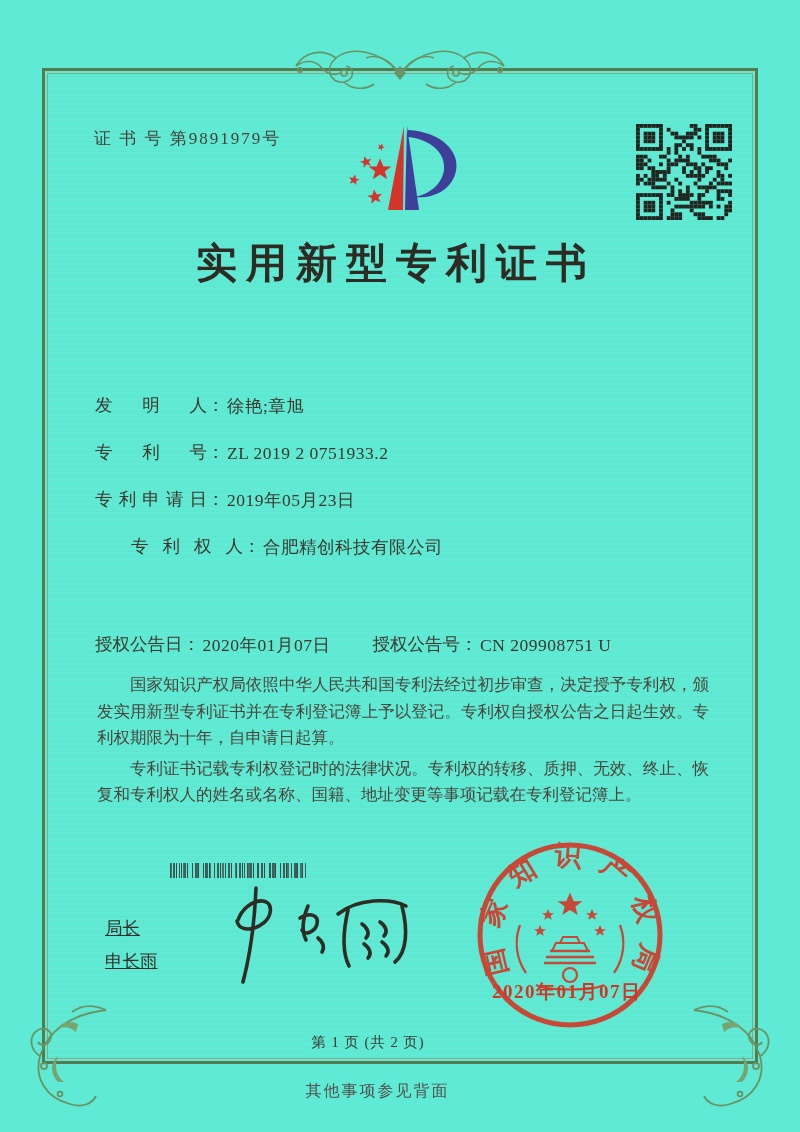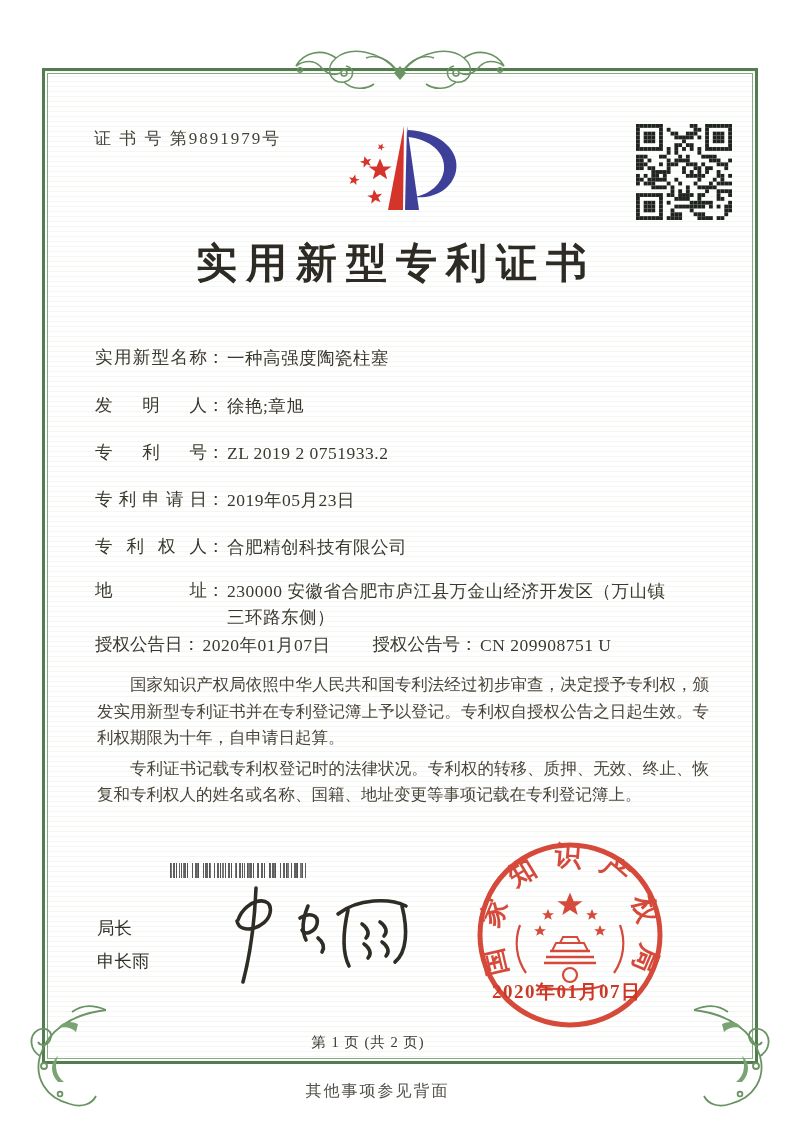--- a/index.html
+++ b/index.html
@@ -1,18 +1,18 @@
 <!DOCTYPE html>
 <html><head>
 <meta charset="utf-8">
 <style>
   html,body{margin:0;padding:0;background:#e8e6dc;}
   .page{
     position:relative;width:800px;height:1132px;margin:0 auto;
-    background:#ffffff;overflow:hidden;
+    background:#5eead4;overflow:hidden;
     font-family:"Liberation Serif","DejaVu Serif",serif;color:#3a372c;
   }
   .frame{
     position:absolute;left:42px;top:68px;width:710px;height:990px;
     border:3px solid #537c50;
     background:
       repeating-linear-gradient(180deg, rgba(142,172,122,0.10) 0px, rgba(142,172,122,0.10) 1px, rgba(0,0,0,0) 1px, rgba(0,0,0,0) 5px);
   }
   .frame-inner{position:absolute;left:2px;top:2px;right:2px;bottom:2px;border:1px solid #87a983;}
   .abs{position:absolute;}
@@ -20,21 +20,21 @@
   .title{left:0;right:8px;top:236px;text-align:center;font-size:41px;font-weight:bold;letter-spacing:9px;color:#2e2b24;}
   .frow{left:95px;width:640px;font-size:17.5px;color:#3b382e;}
   .flabel{display:inline-block;width:112px;text-align:justify;text-align-last:justify;vertical-align:top;}
   .fcolon{display:inline-block;width:20px;vertical-align:top;}
   .fvalue{display:inline-block;vertical-align:top;letter-spacing:0.5px;line-height:26px;}
   .fvalue.addr{width:452px;}
   .glabel{display:inline-block;vertical-align:top;}
   .gap{display:inline-block;width:42px;}
   .body-text{left:93px;top:668px;width:620px;font-size:16.5px;line-height:26.5px;color:#4a453a;text-align:justify;}
   .body-text p{margin:4px;text-indent:2em;}
-  .signatory{left:97px;top:912px;font-family:"Liberation Sans","DejaVu Sans",sans-serif;font-size:17.5px;color:#33312a;line-height:33px;}
+  .signatory{left:105px;top:912px;font-family:"Liberation Sans","DejaVu Sans",sans-serif;font-size:17.5px;color:#33312a;line-height:33px;text-decoration:underline;}
   .barcode{
     left:170px;top:863px;width:136px;height:15px;opacity:.8;
     background:
       repeating-linear-gradient(90deg,#2f2f2f 0 1px,rgba(0,0,0,0) 1px 3px,#3a3a3a 3px 5px,rgba(0,0,0,0) 5px 6px,#262626 6px 7px,rgba(0,0,0,0) 7px 11px),
       repeating-linear-gradient(90deg,rgba(60,60,60,.85) 0 2px,rgba(0,0,0,0) 2px 9px,rgba(40,40,40,.9) 9px 10px,rgba(0,0,0,0) 10px 13px);
   }
   .seal-date{left:492px;top:979px;font-size:19px;font-weight:bold;color:#cd3826;letter-spacing:1.5px;}
   .page-info{left:0;right:64px;top:1033px;text-align:center;font-size:14.5px;letter-spacing:1px;color:#3c3930;}
   .back-note{left:0;right:56px;top:1081px;text-align:center;font-size:16px;letter-spacing:2px;color:#54504a;padding-left:11px;}
   svg{display:block;}
@@ -405,37 +405,31 @@
       <rect x="64" y="96" width="4" height="4" fill="#20241f"></rect>
       <rect x="68" y="96" width="4" height="4" fill="#20241f"></rect>
       <rect x="72" y="96" width="4" height="4" fill="#20241f"></rect>
       <rect x="76" y="96" width="4" height="4" fill="#20241f"></rect>
       <rect x="84" y="96" width="4" height="4" fill="#20241f"></rect>
       <rect x="88" y="96" width="4" height="4" fill="#20241f"></rect>
     </svg>
 
   <div class="abs title">实用新型专利证书</div>
 
-  <div class="abs frow" style="top:345px;">
-    <span class="flabel">实用新型名称</span><span class="fcolon">：</span><span class="fvalue">一种高强度陶瓷柱塞</span>
-  </div>
   <div class="abs frow" style="top:393px;">
     <span class="flabel">发明人</span><span class="fcolon">：</span><span class="fvalue">徐艳;章旭</span>
   </div>
   <div class="abs frow" style="top:440px;text-decoration:underline;">
     <span class="flabel">专利号</span><span class="fcolon">：</span><span class="fvalue">ZL 2019 2 0751933.2</span>
   </div>
   <div class="abs frow" style="top:487px;">
     <span class="flabel">专利申请日</span><span class="fcolon">：</span><span class="fvalue">2019年05月23日</span>
   </div>
-  <div class="abs frow" style="top:534px;">
+  <div class="abs frow" style="top:534px;margin-left:36px;">
     <span class="flabel">专利权人</span><span class="fcolon">：</span><span class="fvalue">合肥精创科技有限公司</span>
-  </div>
-  <div class="abs frow" style="top:578px;">
-    <span class="flabel">地址</span><span class="fcolon">：</span><span class="fvalue addr">230000 安徽省合肥市庐江县万金山经济开发区（万山镇三环路东侧）</span>
   </div>
   <div class="abs frow" style="top:632px;">
     <span class="glabel">授权公告日</span><span class="fcolon">：</span><span class="fvalue">2020年01月07日</span><span class="gap"></span><span class="glabel">授权公告号</span><span class="fcolon">：</span><span class="fvalue">CN 209908751 U</span>
   </div>
 
   <div class="abs body-text">
     <p>国家知识产权局依照中华人民共和国专利法经过初步审查，决定授予专利权，颁发实用新型专利证书并在专利登记簿上予以登记。专利权自授权公告之日起生效。专利权期限为十年，自申请日起算。</p>
     <p>专利证书记载专利权登记时的法律状况。专利权的转移、质押、无效、终止、恢复和专利权人的姓名或名称、国籍、地址变更等事项记载在专利登记簿上。</p>
   </div>
 

